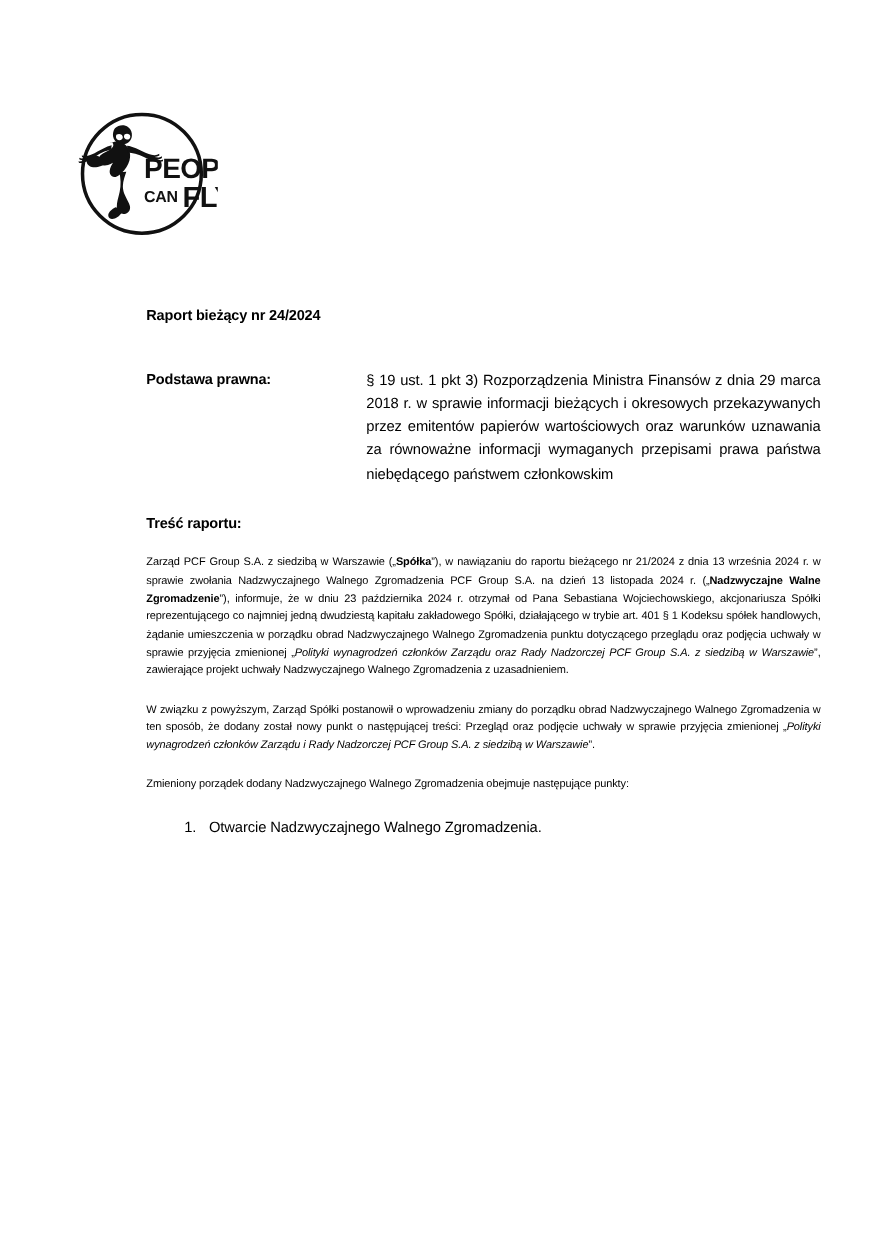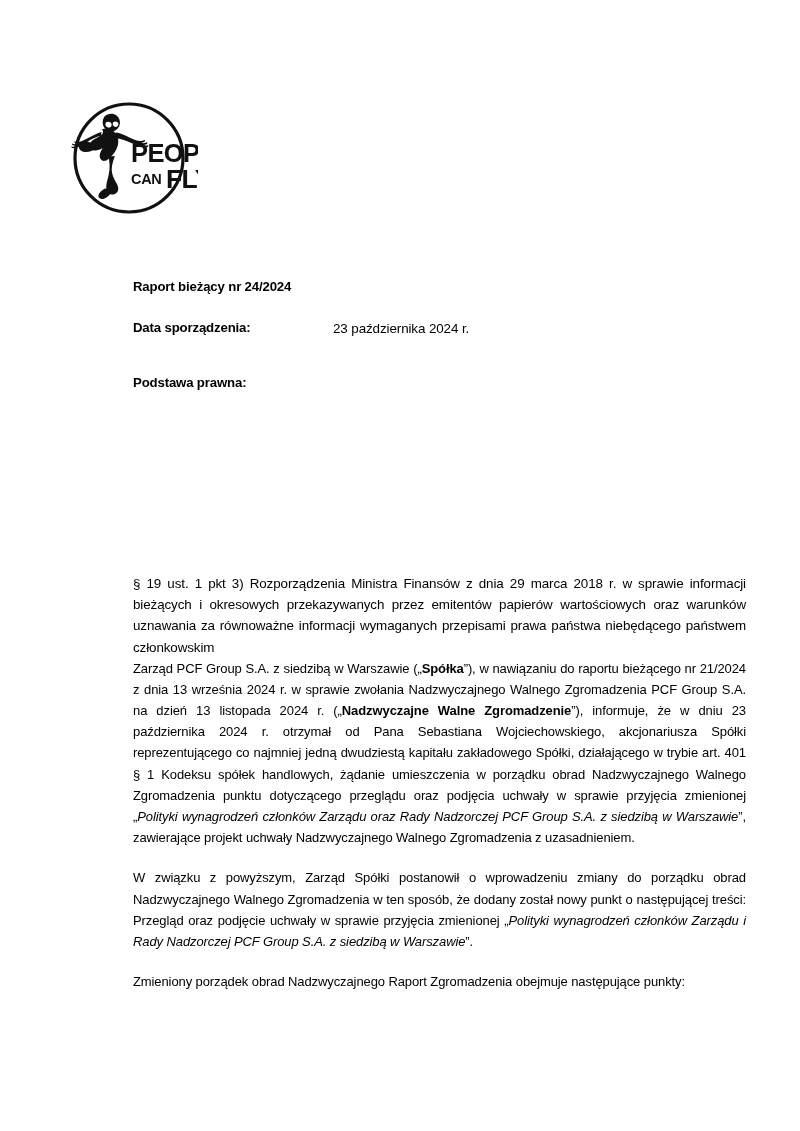--- a/index.html
+++ b/index.html
@@ -68,33 +68,33 @@
     flex: 1 1 auto;
     font-size: 13.4px;
     line-height: 1.58;
     text-align: justify;
     text-justify: inter-word;
     letter-spacing: -0.1px;
     hyphens: none;
   }
   .meta-value.nojustify { text-align: left; }
 
-  .meta-row.legal { margin-bottom: 0; flex-direction: column; }
+  .meta-row.legal { margin-bottom: 0; }
 
   
   .section-heading {
     font-size: 13.2px;
     font-weight: bold;
     letter-spacing: -0.15px;
     margin: 26px 0 20px 0;
     line-height: 1.35;
   }
 
   p.body-par {
-    font-size: 13px;
+    font-size: 10px;
     line-height: 1.63;
     text-align: justify;
     text-justify: inter-word;
     letter-spacing: -0.1px;
     margin: 0 0 19px 0;
     hyphens: none;
   }
   p.body-par:last-child { margin-bottom: 0; }
 
   p.body-par b { font-weight: bold; }
@@ -191,33 +191,33 @@
       <text x="108" y="90" font-family="'Liberation Sans', sans-serif" font-size="26.5" font-weight="bold" fill="#111111" letter-spacing="-0.6">FLY</text>
     </svg>
   </div>
 
   <div class="content">
 
     <div class="doc-title">Raport bieżący nr 24/2024</div>
 
     <div id="meta-block">
         <div class="meta-row">
-          <div class="meta-label">Data sporządzenia:</div>
-          <div class="meta-value nojustify">23 października 2024 r.</div>
-        </div>
-        <div class="meta-row">
         </div>
         <div class="meta-row legal">
           <div class="meta-label">Podstawa prawna:</div>
           <div class="meta-value">§ 19 ust. 1 pkt 3) Rozporządzenia Ministra Finansów z dnia 29 marca 2018 r. w sprawie informacji bieżących i okresowych przekazywanych przez emitentów papierów wartościowych oraz warunków uznawania za równoważne informacji wymaganych przepisami prawa państwa niebędącego państwem członkowskim</div>
         </div>
       </div>
 
+    <div class="section-heading">Treść raportu:</div>
 
     <div id="body-block">
         <p class="body-par"><span>Zarząd PCF Group S.A. z siedzibą w Warszawie („</span><b>Spółka</b><span>”), w nawiązaniu do raportu bieżącego nr 21/2024 z dnia 13 września 2024 r. w sprawie zwołania Nadzwyczajnego Walnego Zgromadzenia PCF Group S.A. na dzień 13 listopada 2024 r. („</span><b>Nadzwyczajne Walne Zgromadzenie</b><span>”), informuje, że w dniu 23 października 2024 r. otrzymał od Pana Sebastiana Wojciechowskiego, akcjonariusza Spółki reprezentującego co najmniej jedną dwudziestą kapitału zakładowego Spółki, działającego w trybie art. 401 § 1 Kodeksu spółek handlowych, żądanie umieszczenia w porządku obrad Nadzwyczajnego Walnego Zgromadzenia punktu dotyczącego przeglądu oraz podjęcia uchwały w sprawie przyjęcia zmienionej „</span><i>Polityki wynagrodzeń członków Zarządu oraz Rady Nadzorczej PCF Group S.A. z siedzibą w Warszawie</i><span>”, zawierające projekt uchwały Nadzwyczajnego Walnego Zgromadzenia z uzasadnieniem.</span></p>
         <p class="body-par"><span>W związku z powyższym, Zarząd Spółki postanowił o wprowadzeniu zmiany do porządku obrad Nadzwyczajnego Walnego Zgromadzenia w ten sposób, że dodany został nowy punkt o następującej treści: Przegląd oraz podjęcie uchwały w sprawie przyjęcia zmienionej „</span><i>Polityki wynagrodzeń członków Zarządu i Rady Nadzorczej PCF Group S.A. z siedzibą w Warszawie</i><span>”.</span></p>
-        <p class="body-par"><span>Zmieniony porządek obrad Nadzwyczajnego Raport Zgromadzenia obejmuje następujące punkty:</span></p>
+        <p class="body-par"><span>Zmieniony porządek dodany Nadzwyczajnego Walnego Zgromadzenia obejmuje następujące punkty:</span></p>
       </div>
 
+    <ol class="agenda" id="agenda-block">
+        <li>Otwarcie Nadzwyczajnego Walnego Zgromadzenia.</li>
+      </ol>
 
   </div>
 </div>
 
 </body></html>

